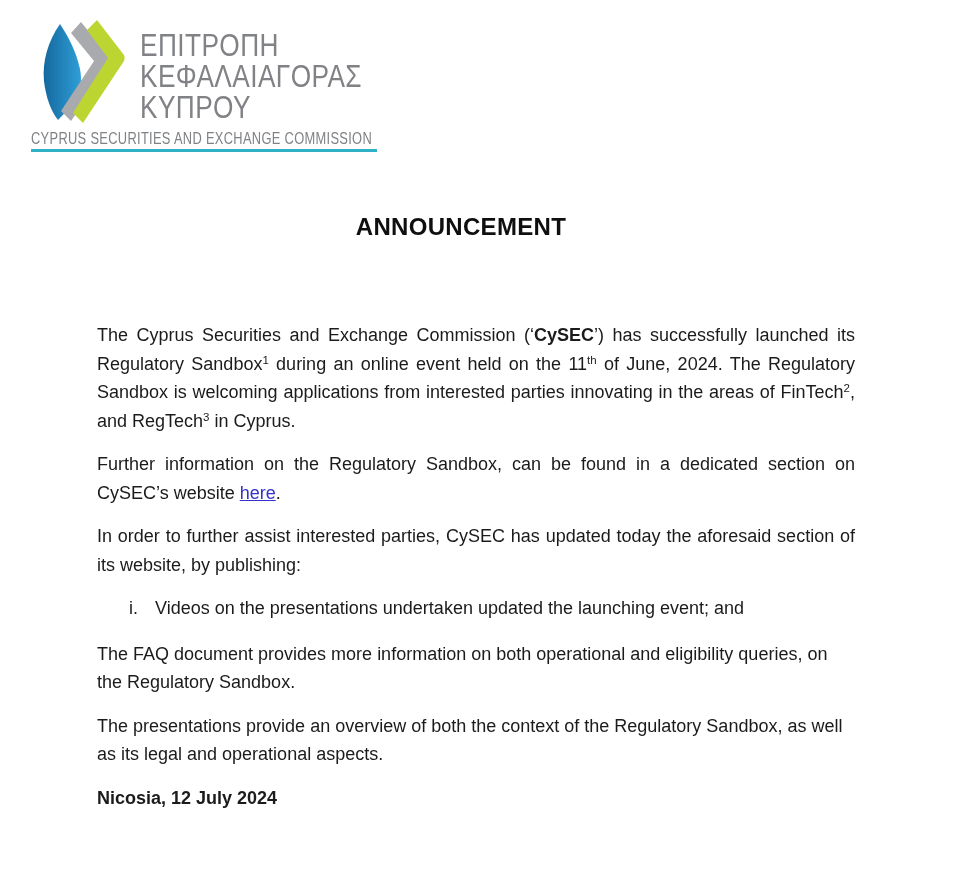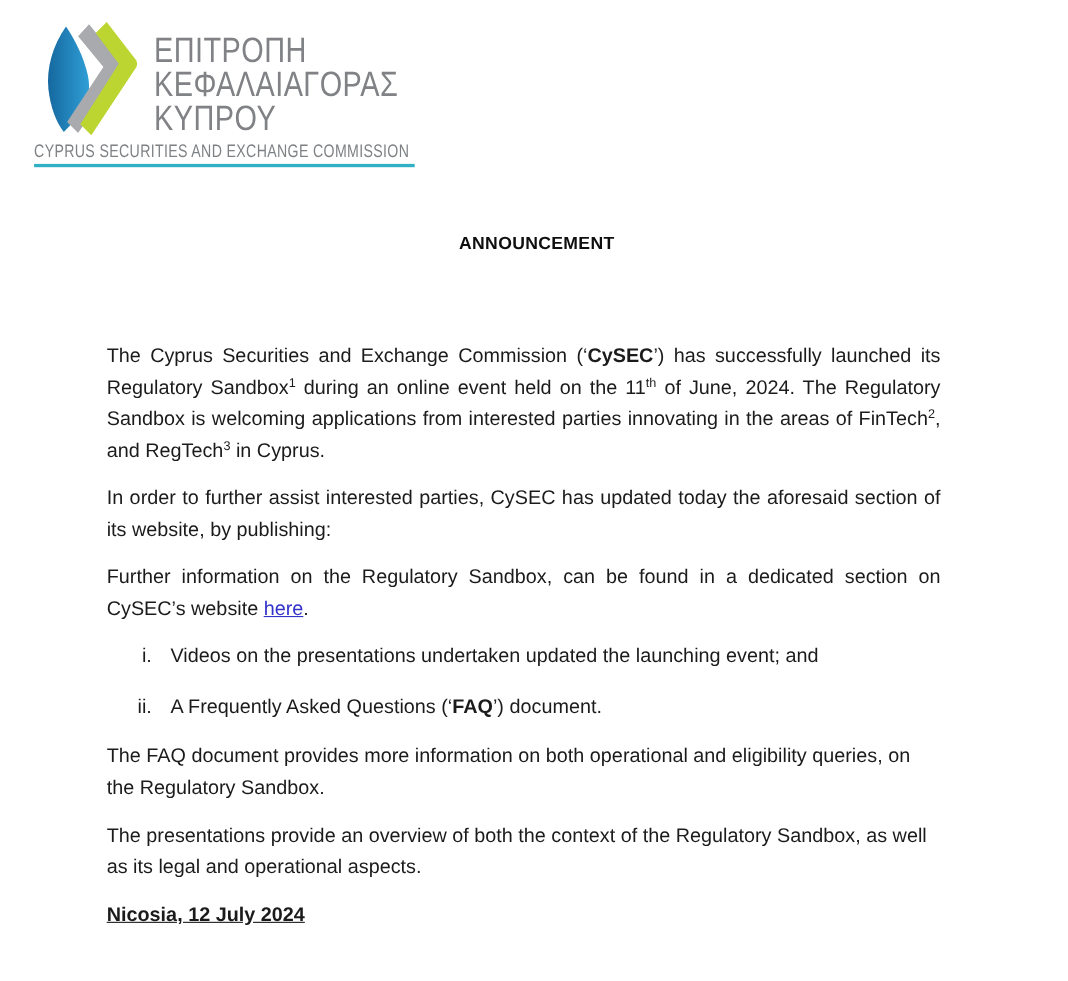--- a/index.html
+++ b/index.html
@@ -22,36 +22,36 @@
     position:absolute; left:31px; top:129px;
     font-size:16.5px; color:#7f8285; letter-spacing:0.4px; white-space:nowrap;
     transform:scaleX(0.78); transform-origin:left top;
   }
   .tagline-rule {
     position:absolute; left:31px; top:149px; width:346px; height:3px;
     background:#2fb0c5;
   }
   
   .title {
-    position:absolute; left:109px; top:213px; width:758px;
-    text-align:center; font-size:16px; font-weight:bold; color:#0f0f0f;
+    position:absolute; left:82px; top:213px; width:758px;
+    text-align:center; font-size:24px; font-weight:bold; color:#0f0f0f;
     letter-spacing:0.3px;
   }
   
   .content { position:absolute; left:97px; top:309px; width:758px; font-size:18px; line-height:28.5px; }
-  .content p { margin:0 0 15px 0; }
+  .content p { margin:12px 0 15px 0; }
   .just { text-align:justify; text-align-last:left; }
   sup { font-size:11.5px; line-height:0; vertical-align:6px; }
   .b { font-weight:bold; }
   a.doclink { color:#3333cc; text-decoration:underline; cursor:pointer; }
   .list { margin:0 0 16px 0; }
   .li { display:flex; margin:0 0 17px 0; }
   .li-marker { width:41px; text-align:right; flex:0 0 41px; }
   .li-text { padding-left:17px; }
-  .signoff { font-weight:bold; margin-top:16px;text-decoration:underline; }
+  .signoff { font-weight:bold; margin-top:16px; }
 </style>
 </head>
 <body>
 
 <div class="page">
 
   <div class="header">
     <svg class="logo-mark" viewBox="0 0 88 104" xmlns="http://www.w3.org/2000/svg" aria-hidden="true">
       <defs>
         <linearGradient id="bluegrad" x1="0" y1="0" x2="1" y2="0">
@@ -73,32 +73,28 @@
     <div class="tagline">CYPRUS SECURITIES AND EXCHANGE COMMISSION</div>
     <div class="tagline-rule"></div>
   </div>
 
   <h1 class="title">ANNOUNCEMENT</h1>
 
   <div class="content">
 
     <p class="just"><span>The Cyprus Securities and Exchange Commission (‘</span><span class="b">CySEC</span><span>’) has successfully launched its Regulatory Sandbox</span><sup>1</sup><span> during an online event held on the 11</span><sup>th</sup><span> of June, 2024. The Regulatory Sandbox is welcoming applications from interested parties innovating in the areas of FinTech</span><sup>2</sup><span>, and RegTech</span><sup>3</sup><span> in Cyprus.</span></p>
 
+    <p class="just"><span>Further information on the Regulatory Sandbox, can be found in a dedicated section on CySEC’s website </span><a class="doclink">here</a><span>.</span></p>
+
     <p class="just"><span>In order to further assist interested parties, CySEC has updated today the aforesaid section of its website, by publishing:</span></p>
-
-    <p class="just"><span>Further information on the Regulatory Sandbox, can be found in a dedicated section on CySEC’s website </span><a class="doclink">here</a><span>.</span></p>
 
     <div class="list">
       <div class="li">
         <div class="li-marker">i.</div>
         <div class="li-text"><span>Videos on the presentations undertaken updated the launching event; and</span></div>
-      </div>
-      <div class="li">
-        <div class="li-marker">ii.</div>
-        <div class="li-text"><span>A Frequently Asked Questions (‘</span><span class="b">FAQ</span><span>’) document.</span></div>
       </div>
     </div>
 
     <p><span>The FAQ document provides more information on both operational and eligibility queries, on the Regulatory Sandbox.</span></p>
 
     <p><span>The presentations provide an overview of both the context of the Regulatory Sandbox, as well as its legal and operational aspects.</span></p>
 
     <p class="signoff"><span>Nicosia, 12 July 2024</span></p>
 
   </div>

